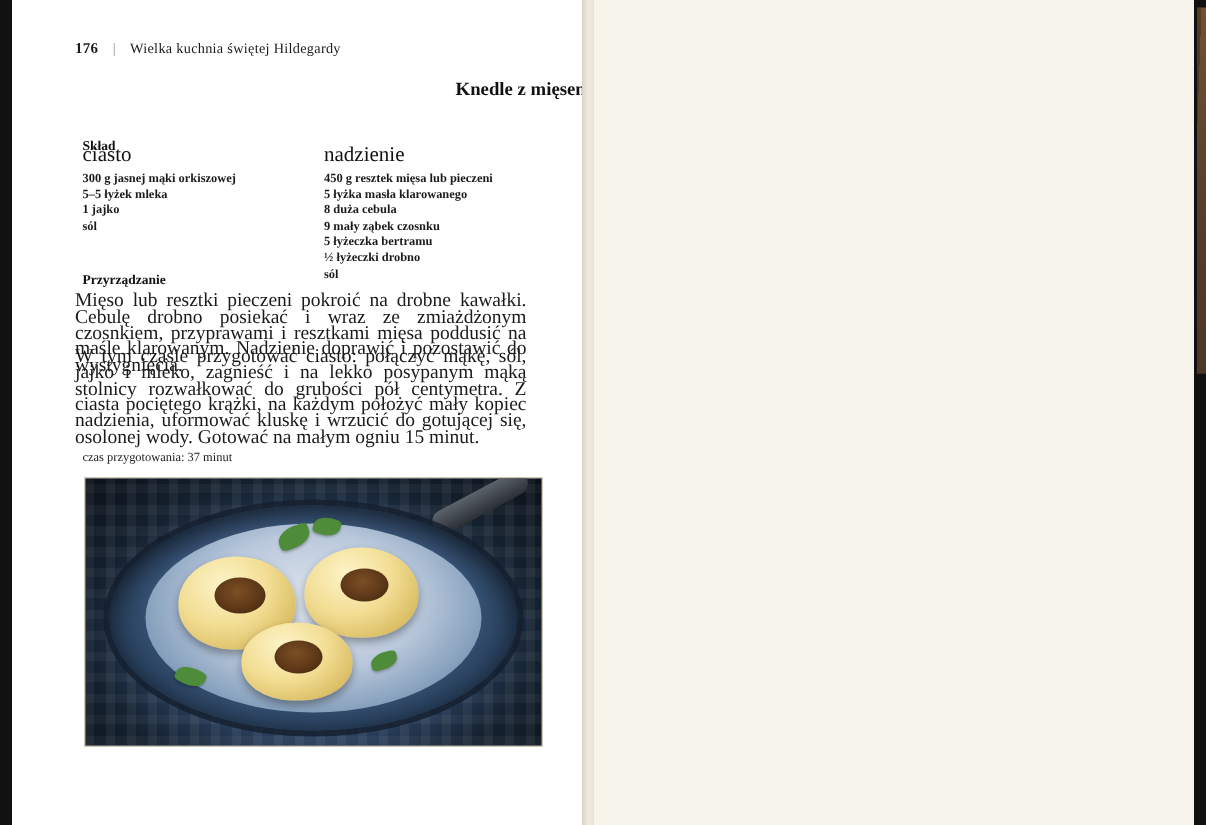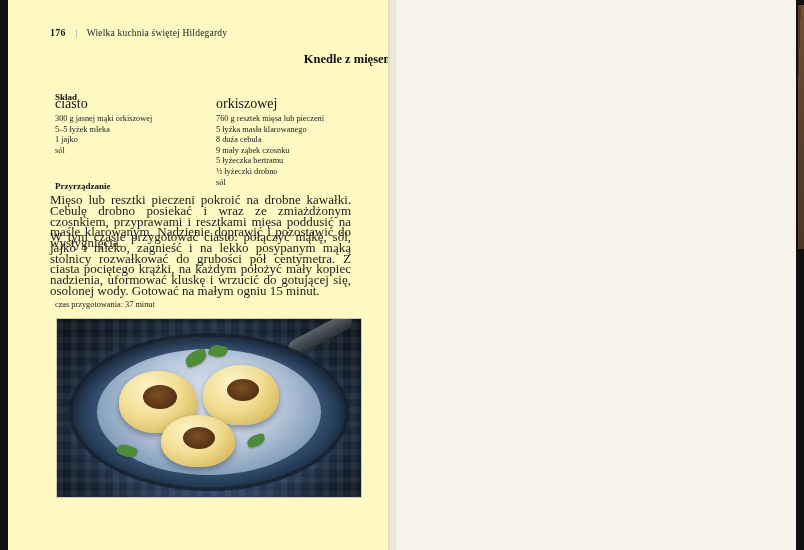--- a/index.html
+++ b/index.html
@@ -14,21 +14,21 @@
     width:804px;height:550px;
     background:#111;
   }
   .page{
     position:absolute;
     top:0;
     height:550px;
     background:#f7f4ec;
     box-sizing:border-box;
   }
-  .page-left{left:8px;width:386px;background:#fef9c3;}
+  .page-left{left:8px;width:386px;background:#ffffff;}
   .page-right{left:396px;width:400px;background:#f6f3ea;}
   .gutter{
     position:absolute;left:388px;top:0;width:10px;height:550px;
     background:linear-gradient(to right,#d9d4c5,#efeade 40%,#efeade 60%,#d9d4c5);
   }
 
   
   .running-head{
     position:absolute;left:42px;top:27px;
     font-size:9.5px;color:#1a1a1a;
@@ -45,21 +45,21 @@
     font-weight:bold;font-size:9px;color:#111;
   }
   .sec-sklad{position:absolute;left:47px;top:92px;}
   .cols{
     position:absolute;left:47px;top:96px;width:300px;
     display:flex;gap:22px;
   }
   .col{width:140px;}
   .col .subhead{font-size:14px;color:#111;margin-bottom:2px;}
   .col ul{list-style:none;margin:0;padding:0;}
-  .col li{font-size:8.3px;line-height:10.6px;color:#1b1b1b;}
+  .col li{font-size:8.3px;line-height:10.6px;color:#1b1b1b;font-weight:bold;}
 
   .sec-przyg{position:absolute;left:47px;top:181px;}
   .para{
     position:absolute;left:42px;width:301px;
     font-size:13px;line-height:10.8px;color:#1b1b1b;text-align:justify;
   }
   .p1{top:195px;}
   .p2{top:232px;}
   .timing{
     position:absolute;left:47px;top:300px;
@@ -142,23 +142,23 @@
       <div class="col">
         <div class="subhead">ciasto</div>
         <ul>
           <li>300 g jasnej mąki orkiszowej</li>
           <li>5–5 łyżek mleka</li>
           <li>1 jajko</li>
           <li>sól</li>
         </ul>
       </div>
       <div class="col">
-        <div class="subhead">orkiszowej</div>
+        <div class="subhead">nadzienie</div>
         <ul>
-          <li>760 g resztek mięsa lub pieczeni</li>
+          <li>450 g resztek mięsa lub pieczeni</li>
           <li>5 łyżka masła klarowanego</li>
           <li>8 duża cebula</li>
           <li>9 mały ząbek czosnku</li>
           <li>5 łyżeczka bertramu</li>
           <li>½ łyżeczki drobno</li>
           <li>sól</li>
         </ul>
       </div>
     </div>
 

